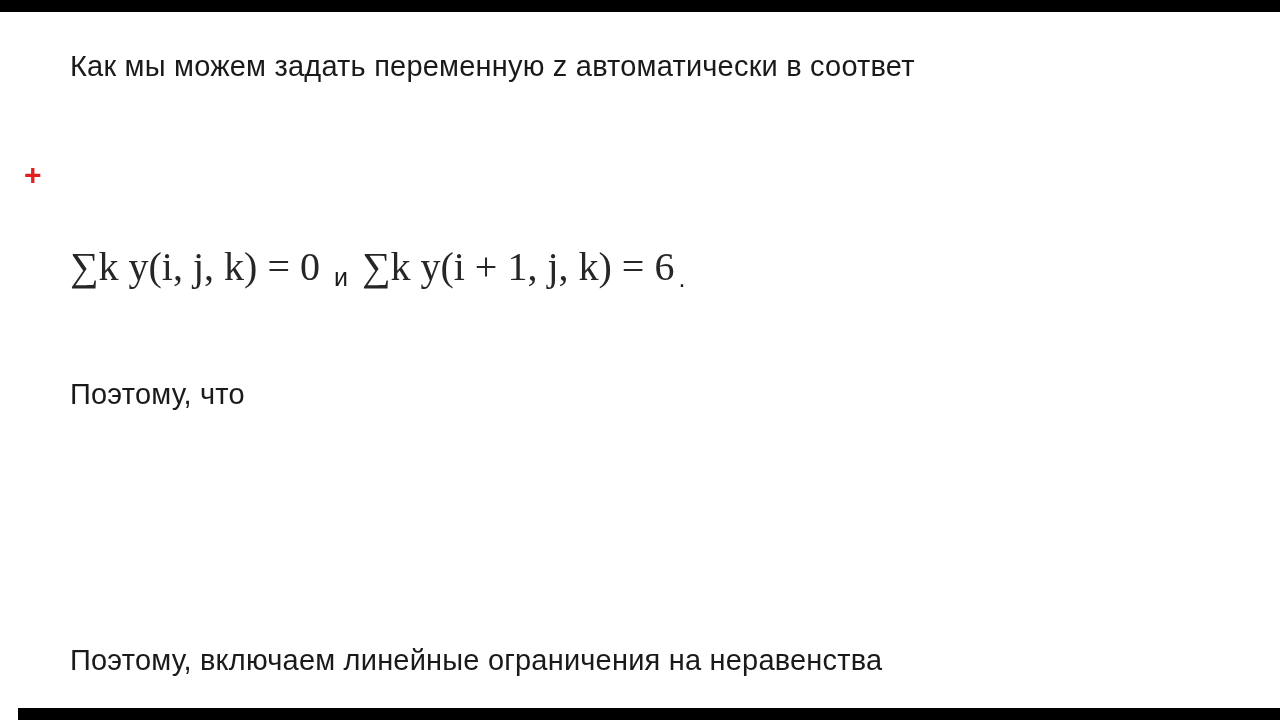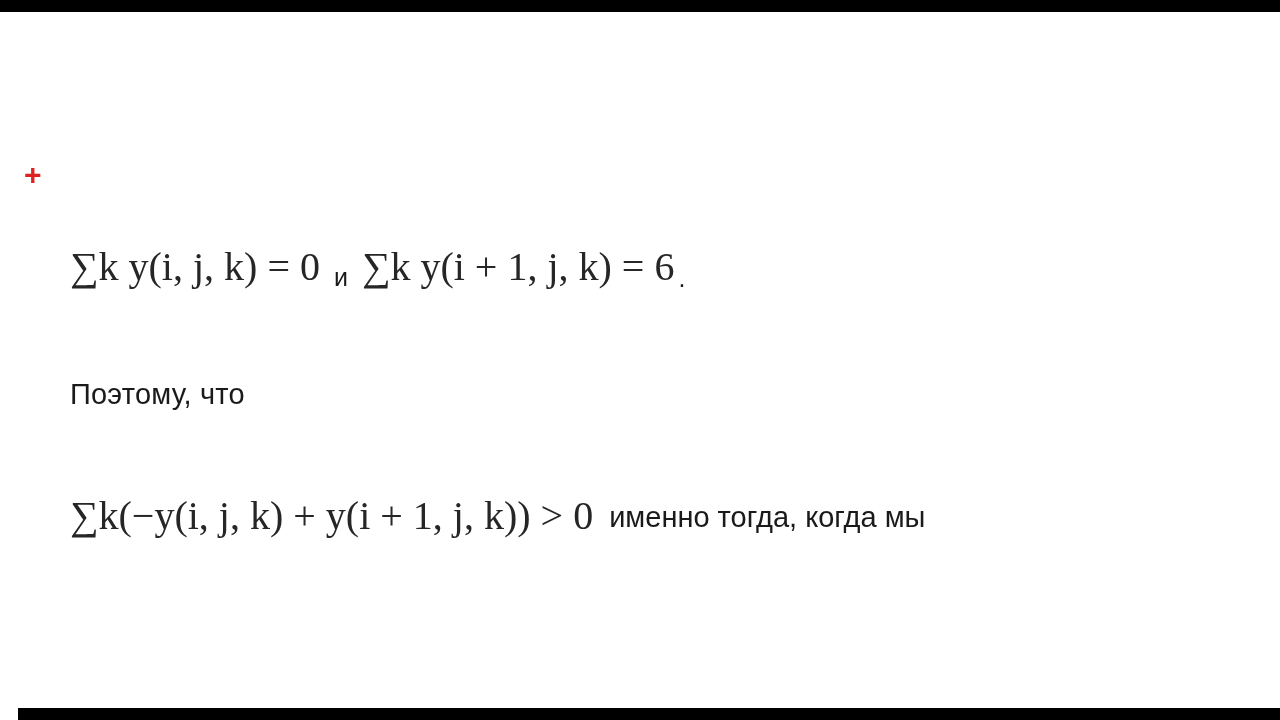--- a/index.html
+++ b/index.html
@@ -138,31 +138,29 @@
 
   <div class="bar-top"></div>
   <div class="bar-bottom"></div>
 
   <div class="content">
 
     <div class="lmargin"></div>
 
     <div class="plus-marker">+</div>
 
+    <div class="text-line para1-l1">Как мы можем задать переменную z автоматически в соответ</div>
 
 
     <div class="eq-row1">
       <span class="eq-big">∑k y(i, j, k) = 0</span>
       <span class="conj">и</span>
       <span class="eq-big">∑k y(i + 1, j, k) = 6</span>
       <span class="period">.</span>
     </div>
 
     <div class="text-line para2">Поэтому, что</div>
 
-    <div class="eq-row2">
-      <span class="eq-big">∑k(−y(i, j, k) + y(i + 1, j, k)) &gt; 0</span>
-      <span class="tail-text">именно тогда, когда мы</span>
-    </div>
 
+    <div class="text-line para4">Поэтому, включаем линейные ограничения на неравенства</div>
 
   </div>
 </div>
 
 </body></html>

